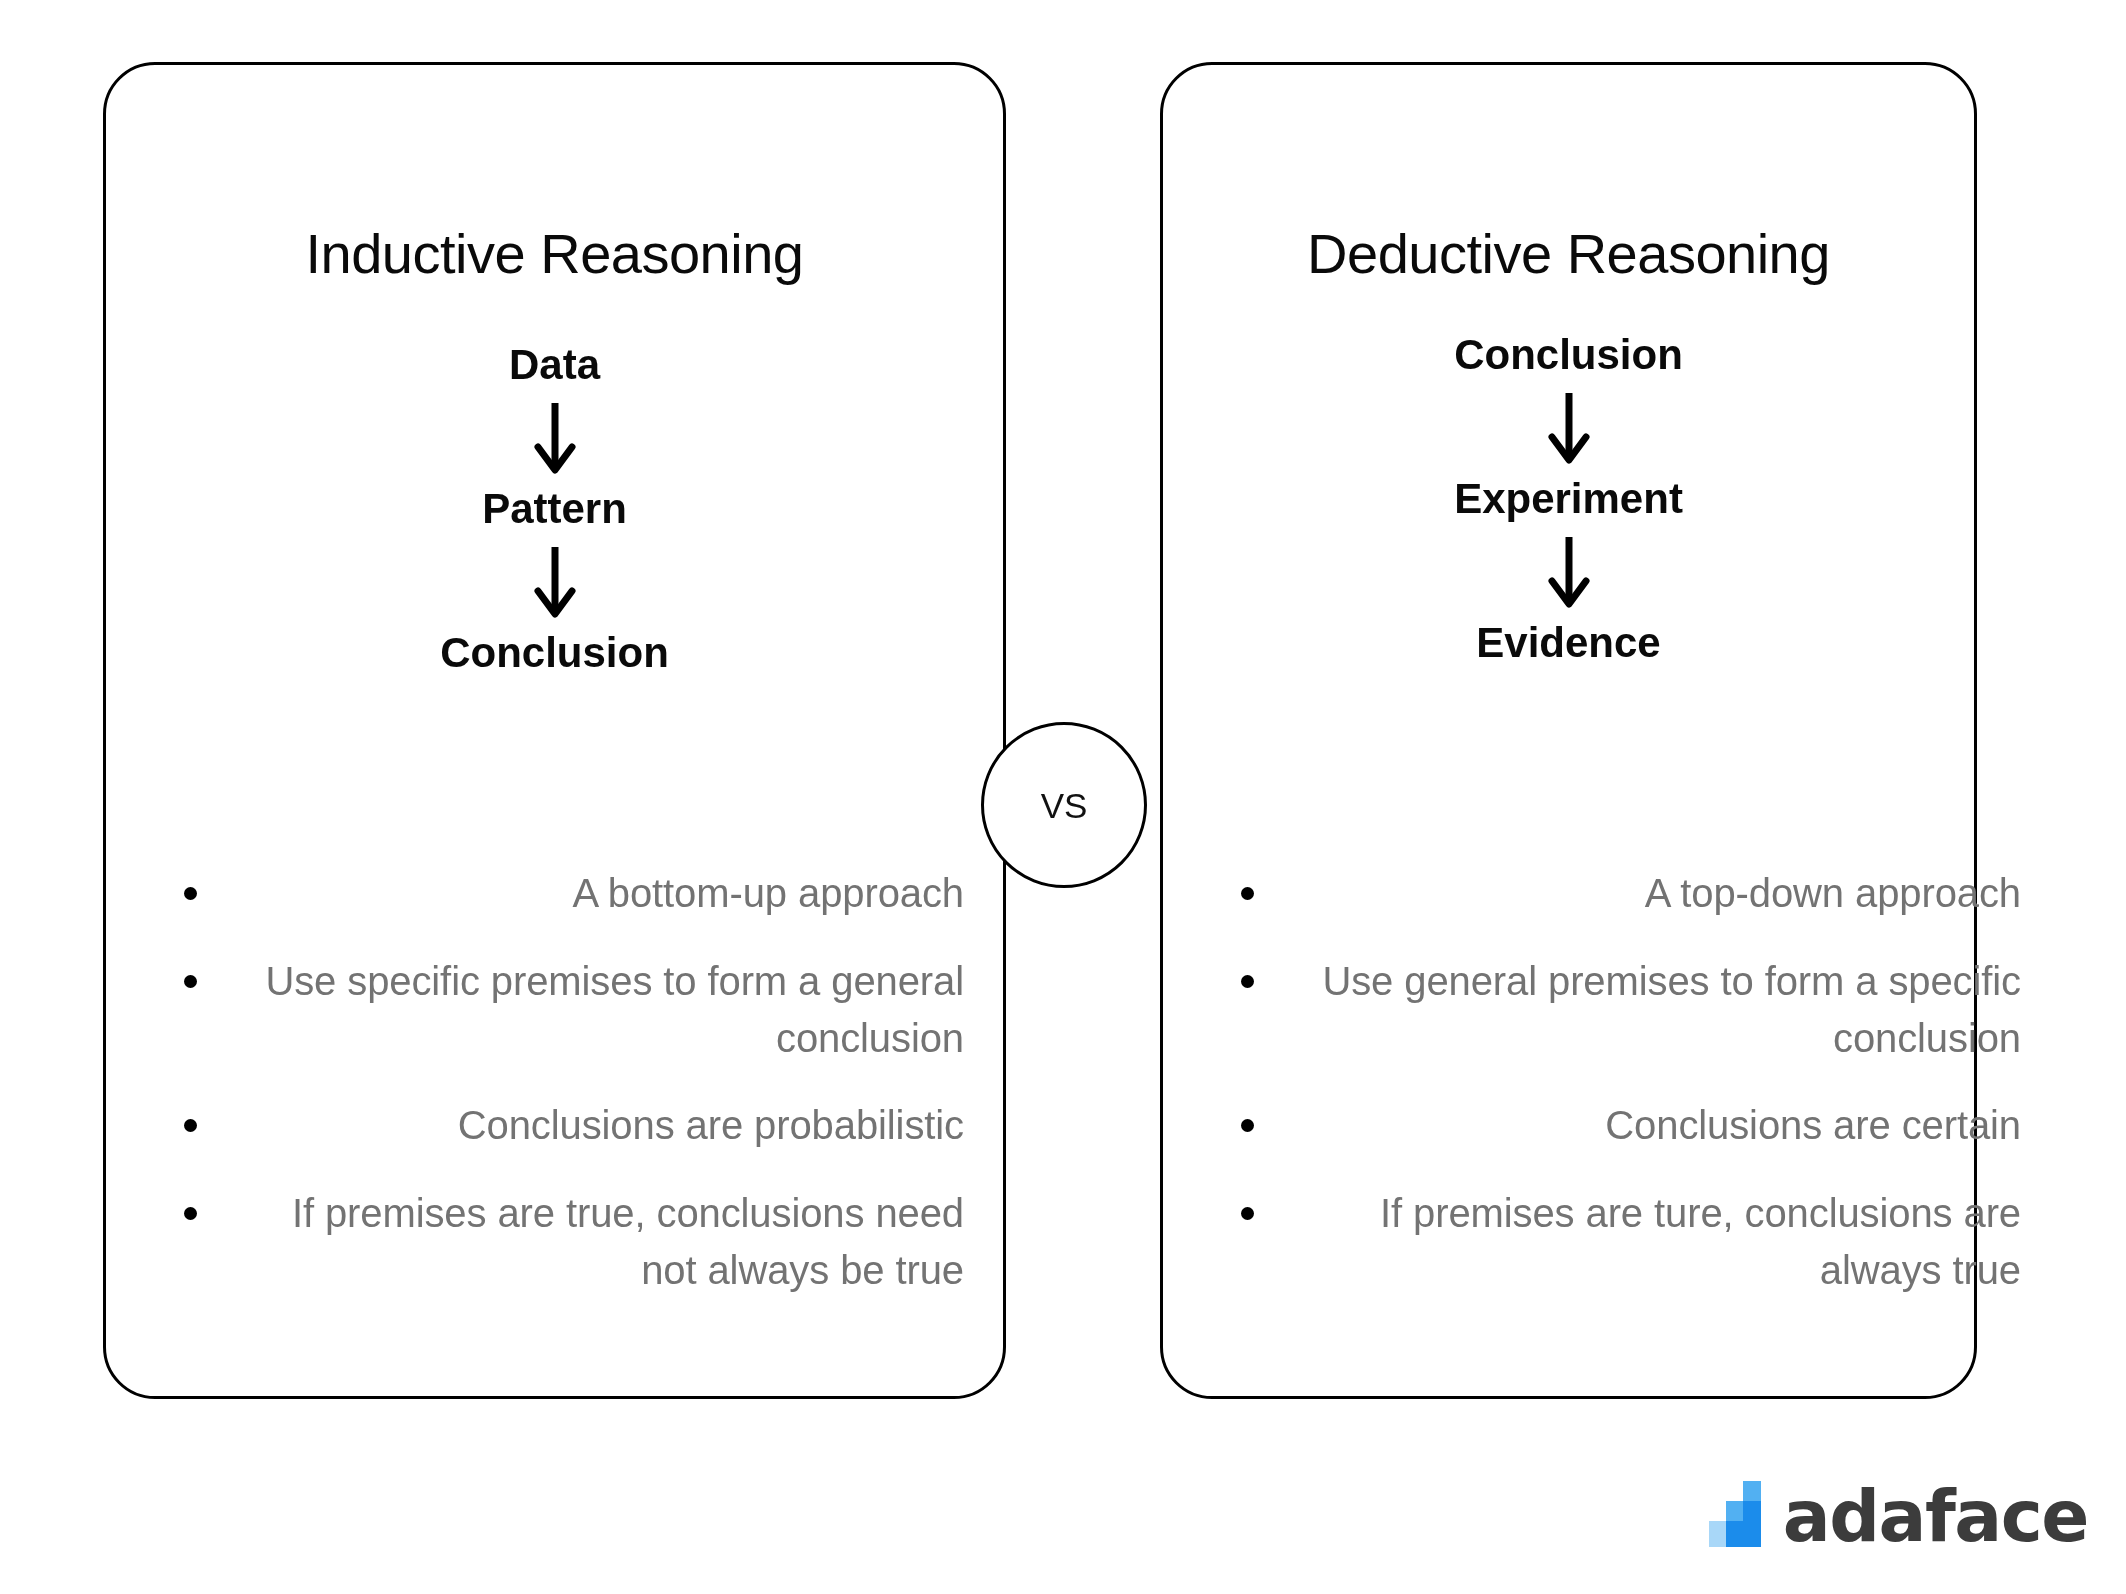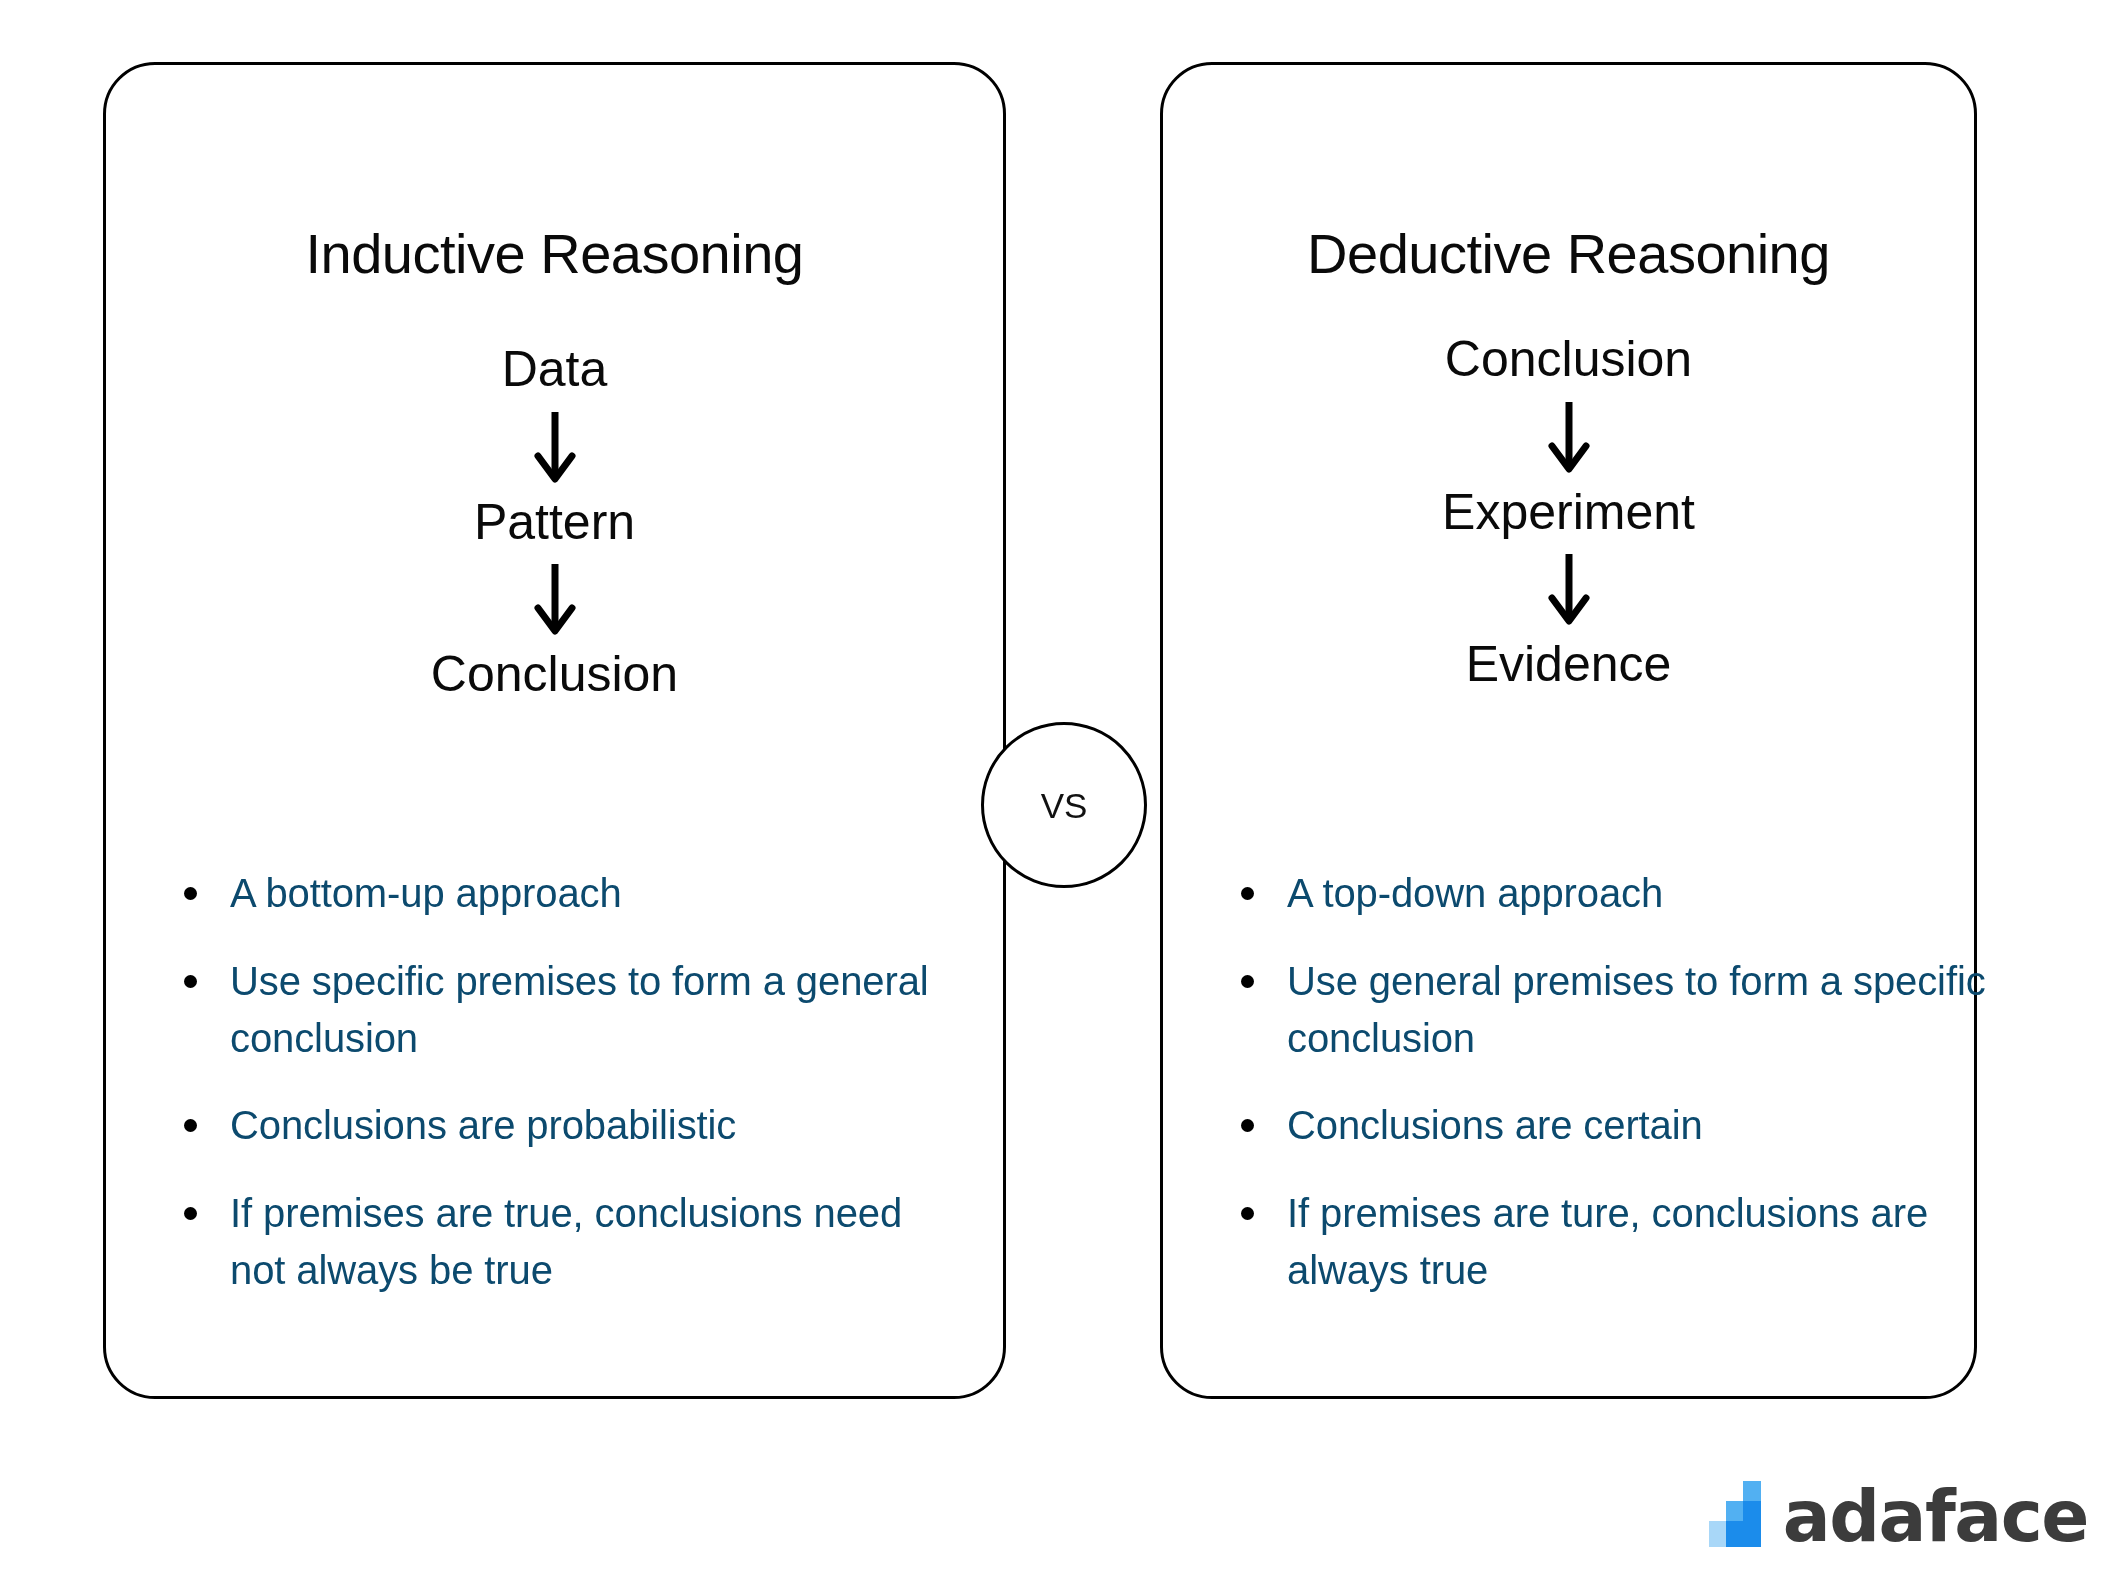--- a/index.html
+++ b/index.html
@@ -64,22 +64,22 @@
     left: 0;
     width: 100%;
     top: 278px;
     display: flex;
     flex-direction: column;
     align-items: center;
   }
   #card-deductive .flow { top: 268px; }
 
   .flow-node {
-    font-size: 50px;
-    font-weight: 400;
+    font-size: 42px;
+    font-weight: 700;
     color: #0a0a0a;
     line-height: 1.05;
     white-space: nowrap;
     letter-spacing: 0px;
   }
   .flow-arrow {
     width: 46px;
     height: 74px;
     margin: 14px 0 12px 0;
     display: block;
@@ -102,22 +102,23 @@
     left: 68px;
     top: 800px;
     width: 790px;
   }
   .bullet-item {
     position: relative;
     padding-left: 56px;
     margin-bottom: 31px;
     font-size: 40px;
     line-height: 1.42;
-    color: #0c4a6e;
+    color: #737373;
     letter-spacing: -0.1px;
+    text-align: right;
   }
   .bullet-item:last-child { margin-bottom: 0; margin-top: 7px; }
   .bullet-dot {
     position: absolute;
     left: 10px;
     top: 22px;
     width: 13px;
     height: 13px;
     border-radius: 50%;
     background: #000000;

